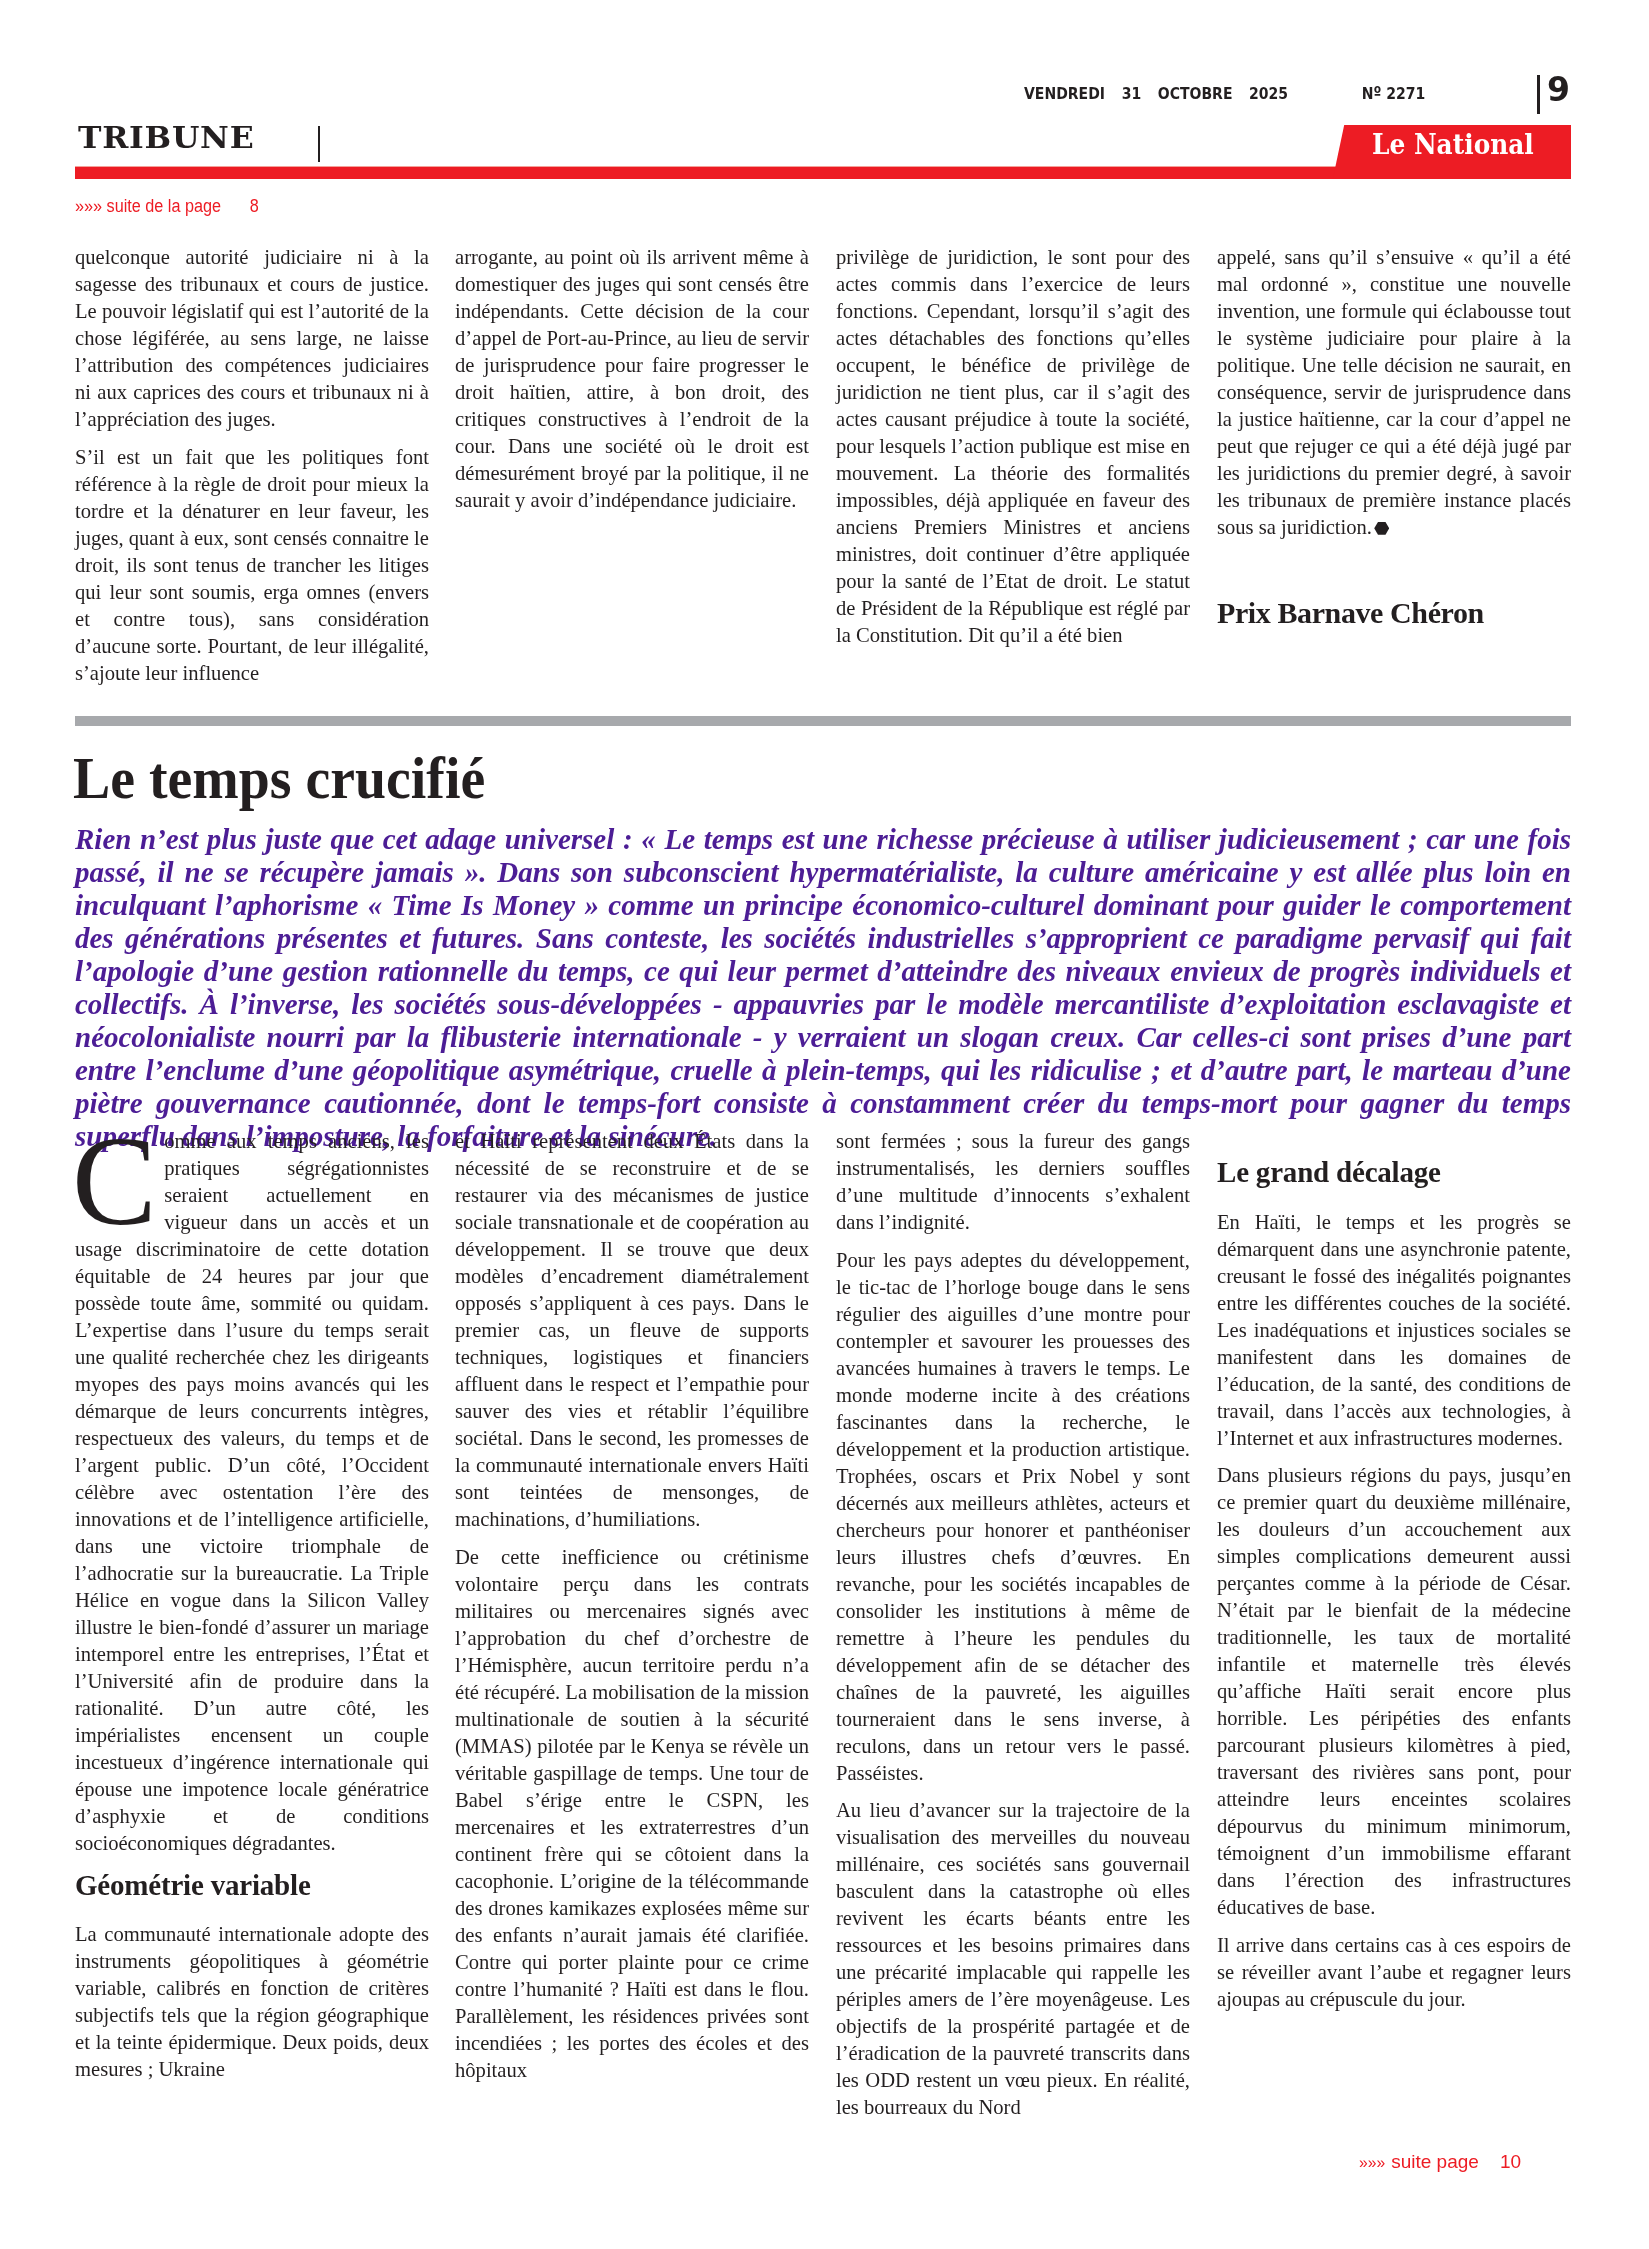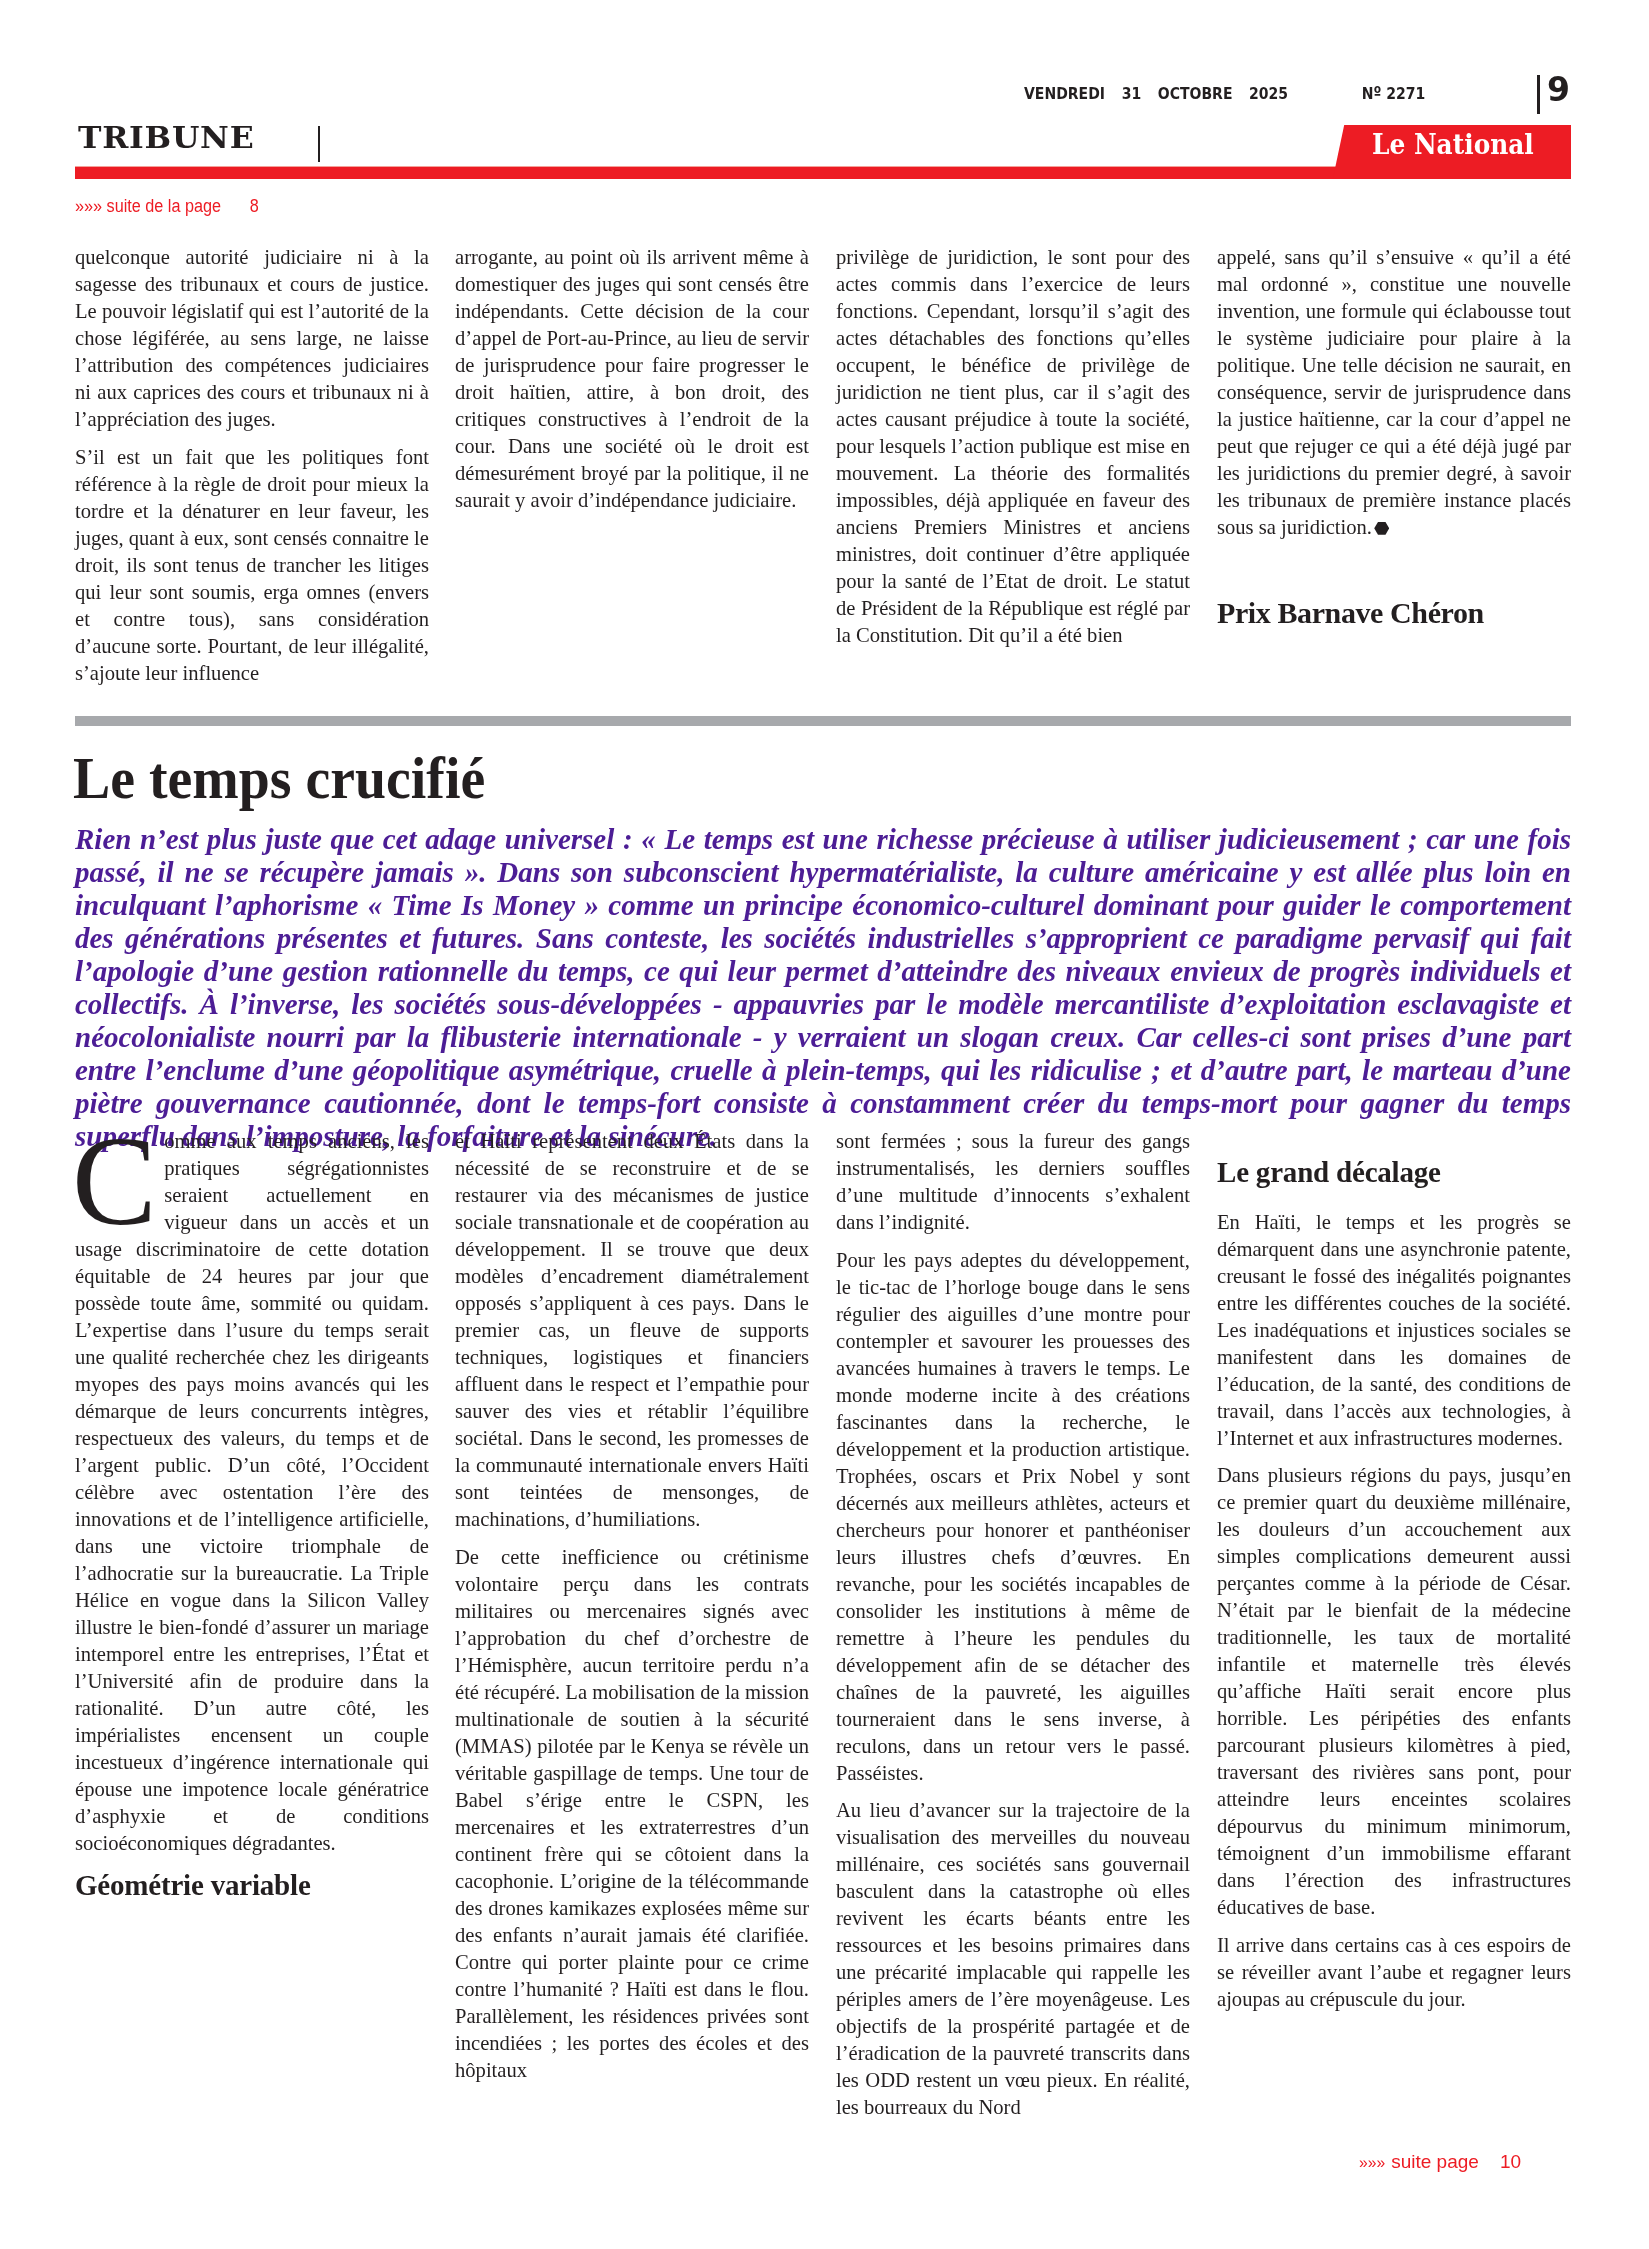--- a/index.html
+++ b/index.html
@@ -88,20 +88,21 @@
 </div>
 
 <div class="abs grey-bar"></div>
 
 <h1 class="abs headline" style="margin:0;">Le temps crucifié</h1>
 <div class="abs intro">Rien n’est plus juste que cet adage universel : « Le temps est une richesse précieuse à utiliser judicieusement ; car une fois passé, il ne se récupère jamais ». Dans son subconscient hypermatérialiste, la culture américaine y est allée plus loin en inculquant l’aphorisme « Time Is Money » comme un principe économico-culturel dominant pour guider le comportement des générations présentes et futures. Sans conteste, les sociétés industrielles s’approprient ce paradigme pervasif qui fait l’apologie d’une gestion rationnelle du temps, ce qui leur permet d’atteindre des niveaux envieux de progrès individuels et collectifs. À l’inverse, les sociétés sous-développées - appauvries par le modèle mercantiliste d’exploitation esclavagiste et néocolonialiste nourri par la flibusterie internationale - y verraient un slogan creux. Car celles-ci sont prises d’une part entre l’enclume d’une géopolitique asymétrique, cruelle à plein-temps, qui les ridiculise ; et d’autre part, le marteau d’une piètre gouvernance cautionnée, dont le temps-fort consiste à constamment créer du temps-mort pour gagner du temps superflu dans l’imposture, la forfaiture et la sinécure.</div>
 
 <div class="abs col low-col" style="left:75px;">
   <p class="dropcap-wrap"><span class="dropcap">C</span><span>omme aux temps anciens, les pratiques ségrégationnistes seraient actuellement en vigueur dans un accès et un usage discriminatoire de cette dotation équitable de 24 heures par jour que possède toute âme, sommité ou quidam. L’expertise dans l’usure du temps serait une qualité recherchée chez les dirigeants myopes des pays moins avancés qui les démarque de leurs concurrents intègres, respectueux des valeurs, du temps et de l’argent public. D’un côté, l’Occident célèbre avec ostentation l’ère des innovations et de l’intelligence artificielle, dans une victoire triomphale de l’adhocratie sur la bureaucratie. La Triple Hélice en vogue dans la Silicon Valley illustre le bien-fondé d’assurer un mariage intemporel entre les entreprises, l’État et l’Université afin de produire dans la rationalité. D’un autre côté, les impérialistes encensent un couple incestueux d’ingérence internationale qui épouse une impotence locale génératrice d’asphyxie et de conditions socioéconomiques dégradantes.</span></p>
   <div class="subhead first">Géométrie variable</div>
+  <p>La communauté internationale adopte des instruments géopolitiques à géométrie variable, calibrés en fonction de critères subjectifs tels que la région géographique et la teinte épidermique. Deux poids, deux mesures ; Ukraine</p>
 </div>
 
 <div class="abs col low-col" style="left:455px;">
   <p>et Haïti représentent deux États dans la nécessité de se reconstruire et de se restaurer via des mécanismes de justice sociale transnationale et de coopération au développement. Il se trouve que deux modèles d’encadrement diamétralement opposés s’appliquent à ces pays. Dans le premier cas, un fleuve de supports techniques, logistiques et financiers affluent dans le respect et l’empathie pour sauver des vies et rétablir l’équilibre sociétal. Dans le second, les promesses de la communauté internationale envers Haïti sont teintées de mensonges, de machinations, d’humiliations.</p>
   <p>De cette inefficience ou crétinisme volontaire perçu dans les contrats militaires ou mercenaires signés avec l’approbation du chef d’orchestre de l’Hémisphère, aucun territoire perdu n’a été récupéré. La mobilisation de la mission multinationale de soutien à la sécurité (MMAS) pilotée par le Kenya se révèle un véritable gaspillage de temps. Une tour de Babel s’érige entre le CSPN, les mercenaires et les extraterrestres d’un continent frère qui se côtoient dans la cacophonie. L’origine de la télécommande des drones kamikazes explosées même sur des enfants n’aurait jamais été clarifiée. Contre qui porter plainte pour ce crime contre l’humanité ? Haïti est dans le flou. Parallèlement, les résidences privées sont incendiées ; les portes des écoles et des hôpitaux</p>
 </div>
 
 <div class="abs col low-col" style="left:836px;">
   <p>sont fermées ; sous la fureur des gangs instrumentalisés, les derniers souffles d’une multitude d’innocents s’exhalent dans l’indignité.</p>
   <p>Pour les pays adeptes du développement, le tic-tac de l’horloge bouge dans le sens régulier des aiguilles d’une montre pour contempler et savourer les prouesses des avancées humaines à travers le temps. Le monde moderne incite à des créations fascinantes dans la recherche, le développement et la production artistique. Trophées, oscars et Prix Nobel y sont décernés aux meilleurs athlètes, acteurs et chercheurs pour honorer et panthéoniser leurs illustres chefs d’œuvres. En revanche, pour les sociétés incapables de consolider les institutions à même de remettre à l’heure les pendules du développement afin de se détacher des chaînes de la pauvreté, les aiguilles tourneraient dans le sens inverse, à reculons, dans un retour vers le passé. Passéistes.</p>

